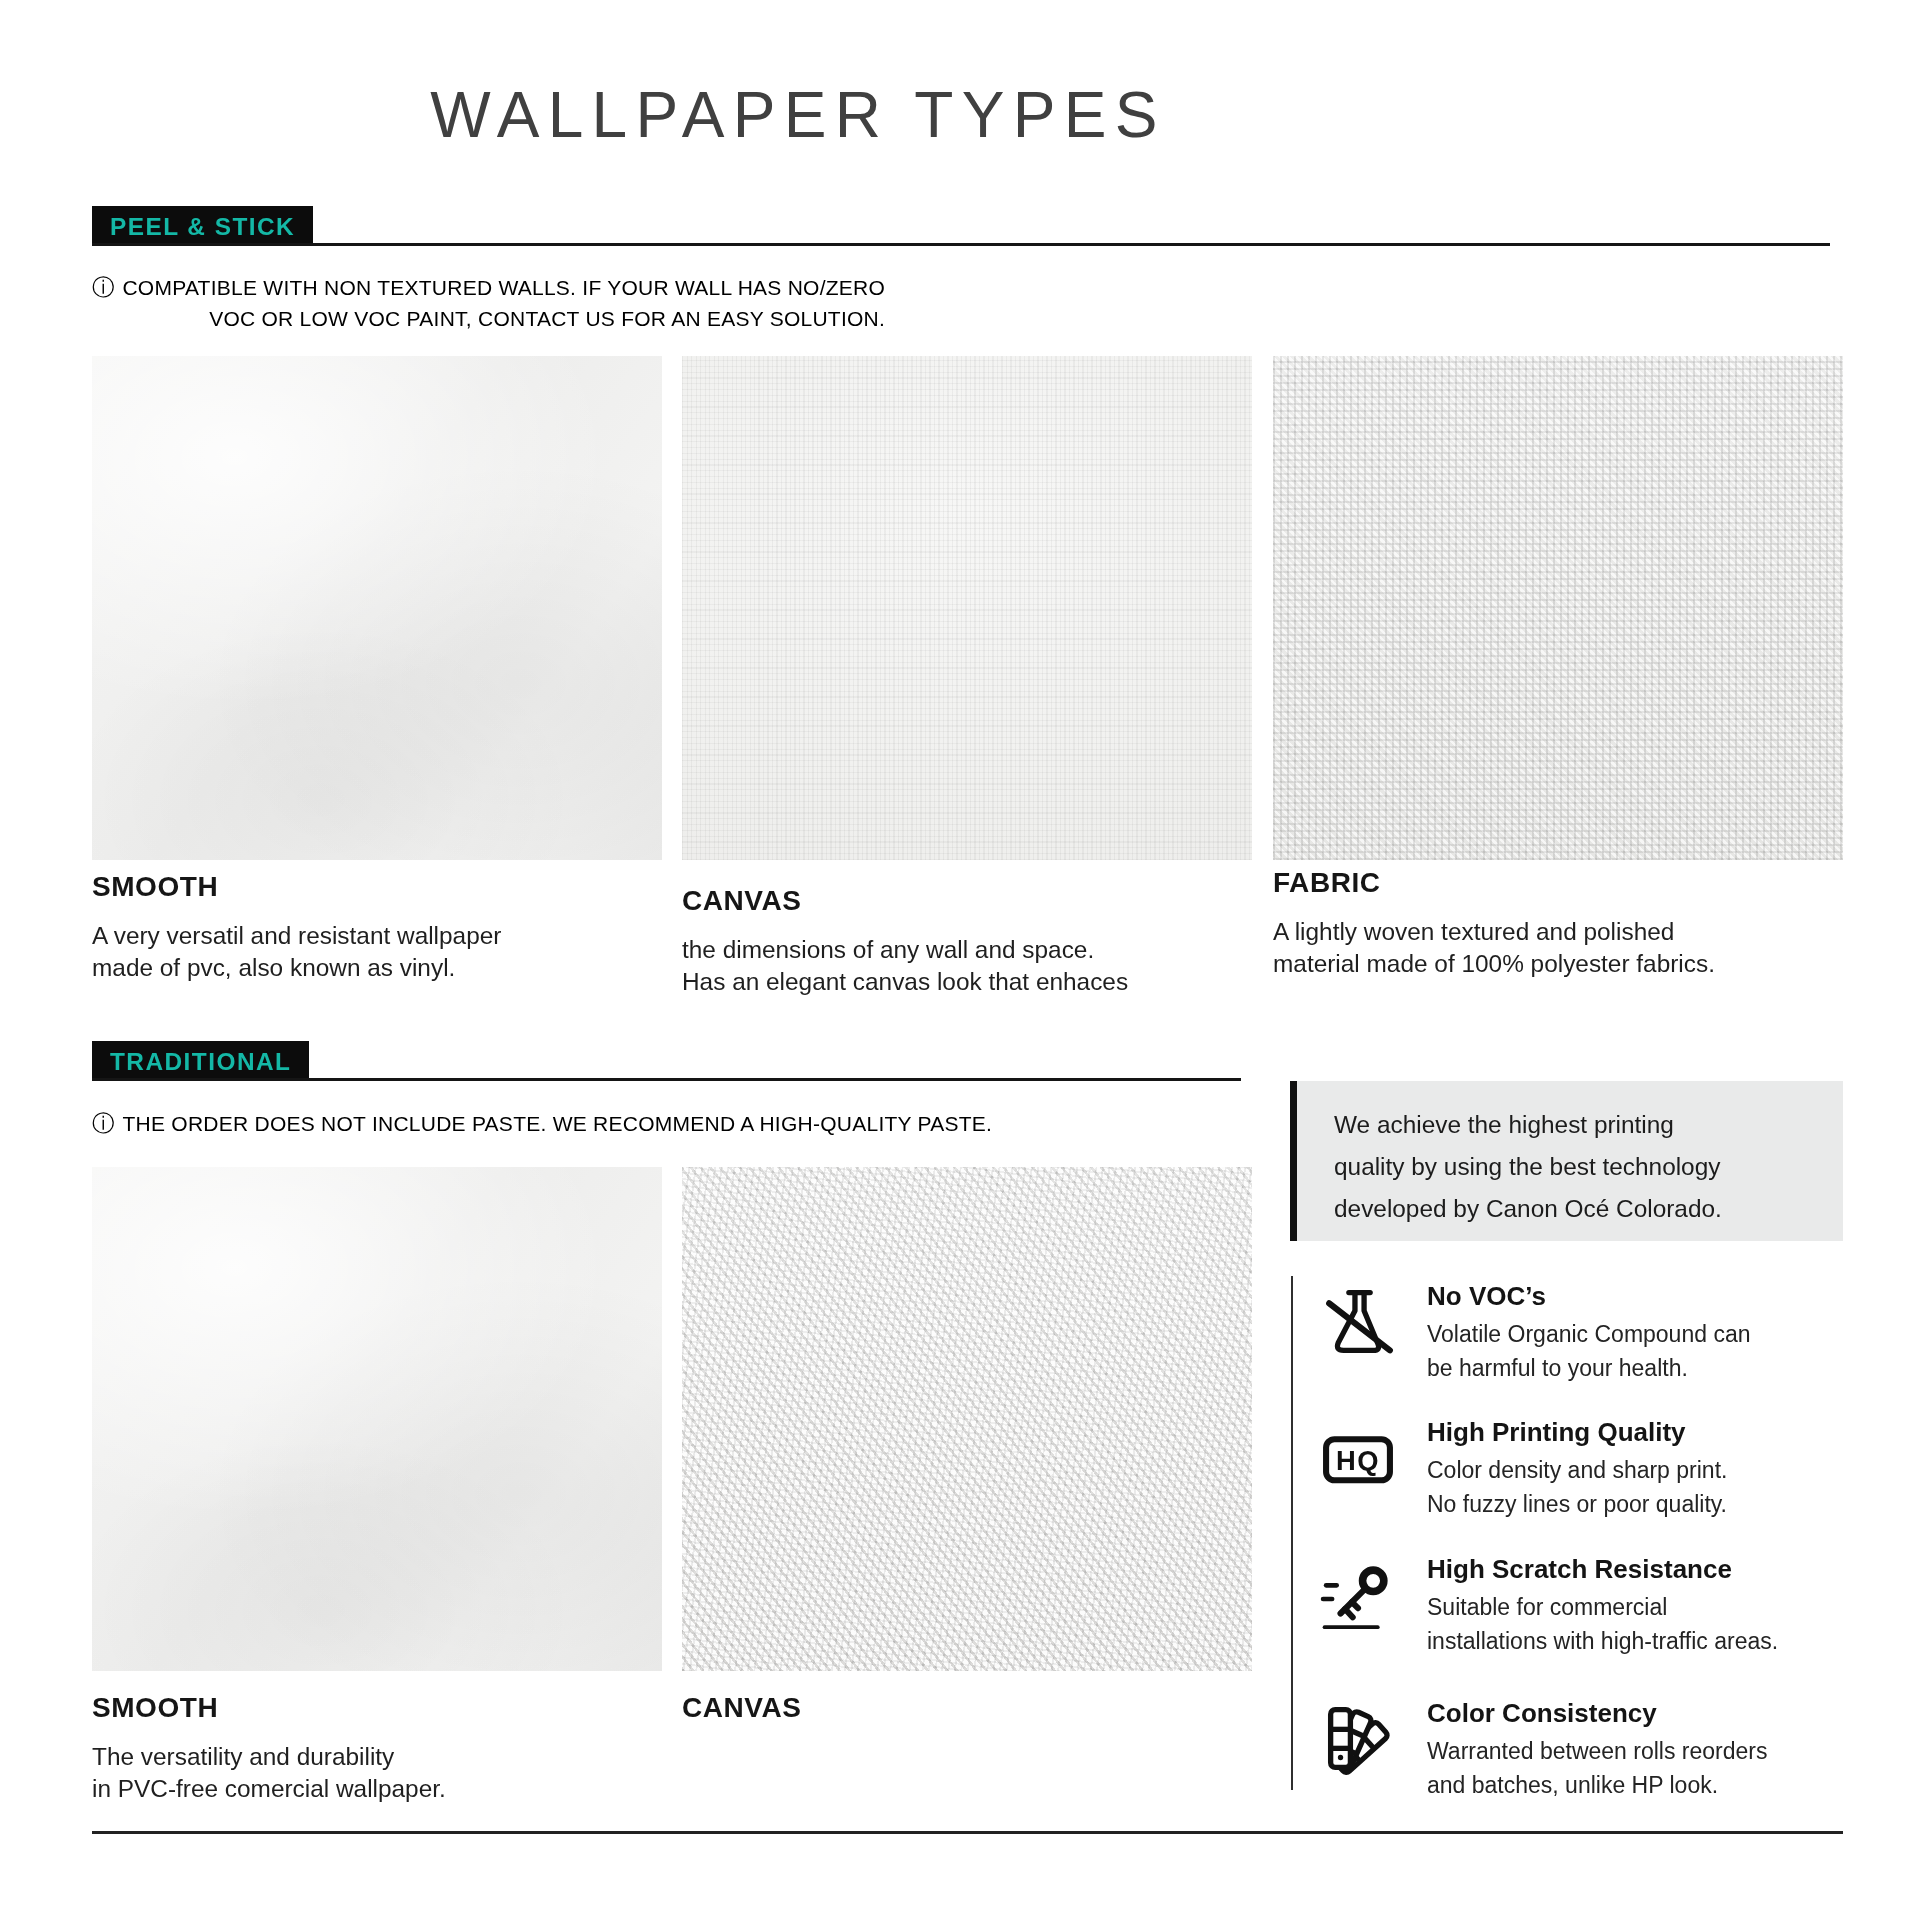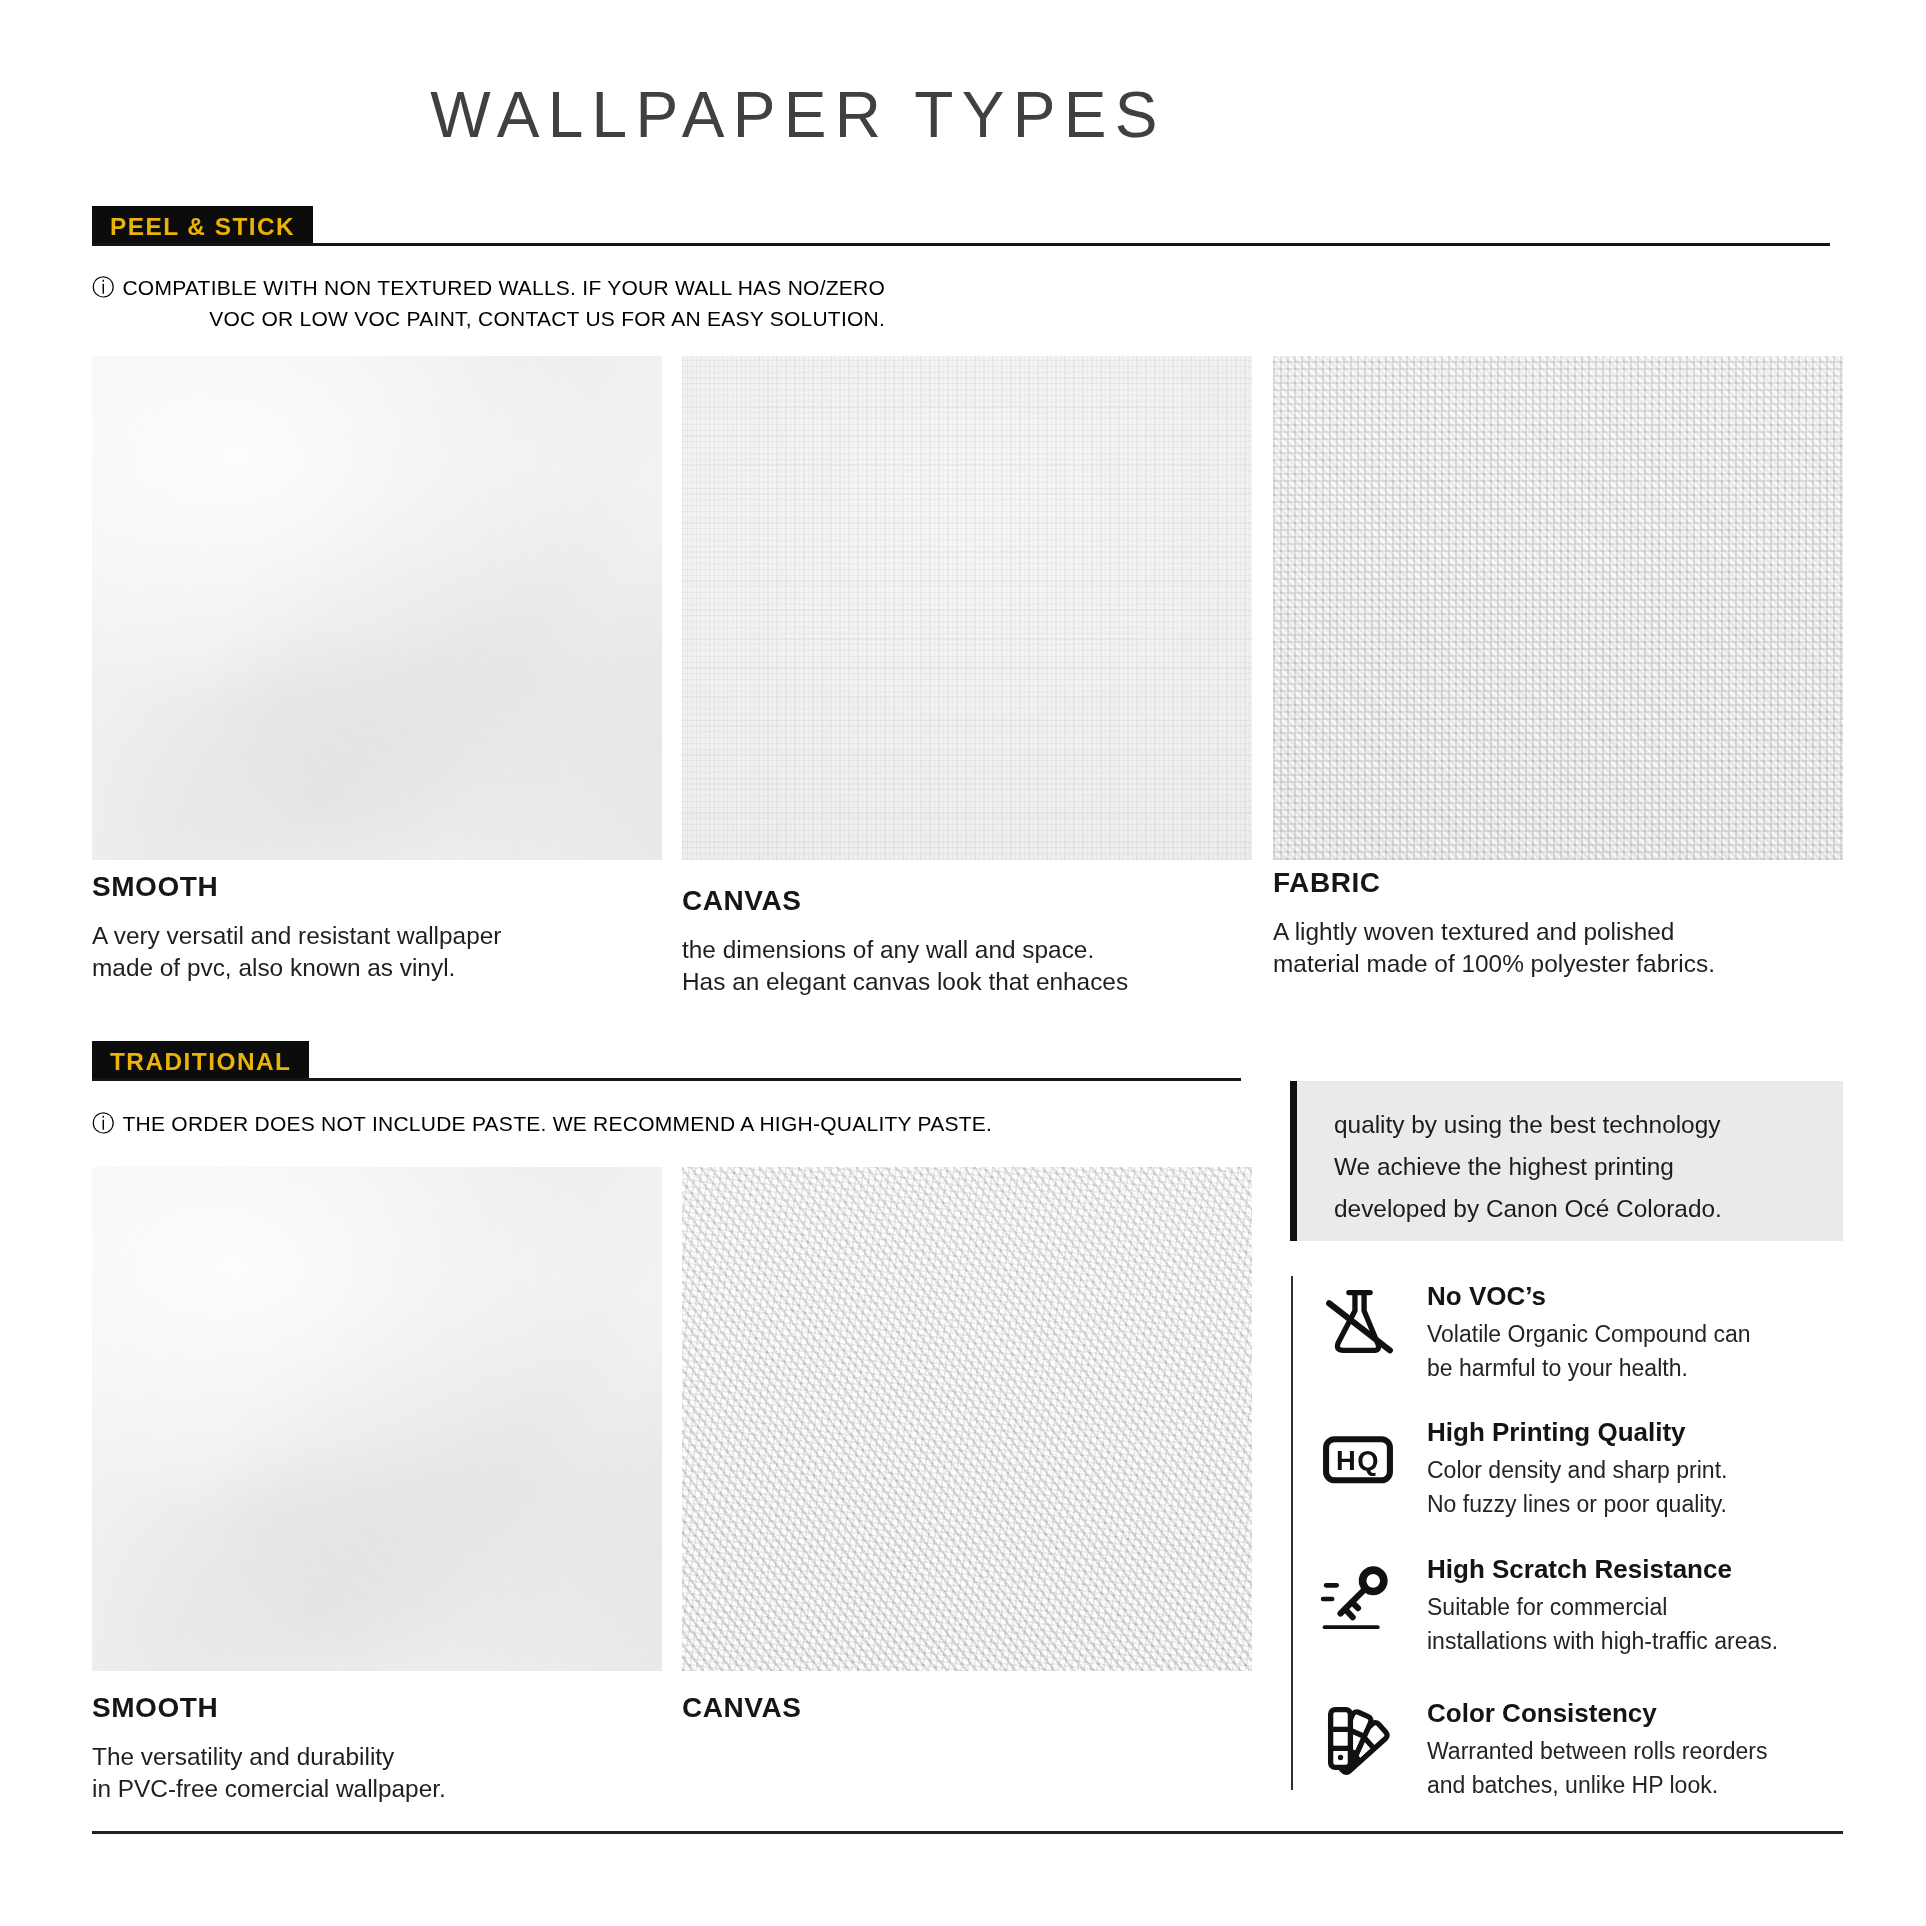--- a/index.html
+++ b/index.html
@@ -10,21 +10,21 @@
   .abs{position:absolute;}
 
   
   .page-title{
     left:798px;top:78px;transform:translateX(-50%);
     font-size:64px;font-weight:400;letter-spacing:0.13em;color:#404040;white-space:nowrap;
   }
 
   
   .sec-label{
-    background:#0c0c0c;color:#eab308;display:inline-block;
+    background:#0c0c0c;color:#14b8a6;display:inline-block;
     font-size:24.4px;font-weight:700;letter-spacing:0.06em;
     height:40px;line-height:41px;padding:0 18px;white-space:nowrap;
   }
   .rule{background:#151515;height:3.2px;}
 
   
   .note{font-size:21px;letter-spacing:0.012em;line-height:1.4;color:#000000;white-space:nowrap;text-align:right;}
   .note .icon-i{font-size:22.5px;margin-right:7.7px;}
   .note .ln2{display:block;padding-left:30px;}
 
@@ -143,22 +143,22 @@
   <div class="sw-desc">
     <span>The versatility and durability</span>
     <span>in PVC-free comercial wallpaper.</span>
   </div>
 </div>
 <div class="abs" style="left:682px;top:1692px;width:570px;">
   <div class="sw-name">CANVAS</div>
 </div>
 
 <div class="abs q-panel">
+  <span>We achieve the highest printing</span>
   <span>quality by using the best technology</span>
-  <span>We achieve the highest printing</span>
   <span>developed by Canon Océ Colorado.</span>
 </div>
 
 <div class="abs vline"></div>
 
 <div class="abs feature" style="top:1281px;">
   <div class="f-icon">
     <svg viewBox="0 0 100 100" fill="none" stroke="#111111" stroke-width="7" stroke-linecap="round" stroke-linejoin="round">
       <path d="M38 10 H66"></path>
       <path d="M46 12 V34 L24 76 Q20 86 31 86 H70 Q80 86 76 77 L58 34 V12"></path>

